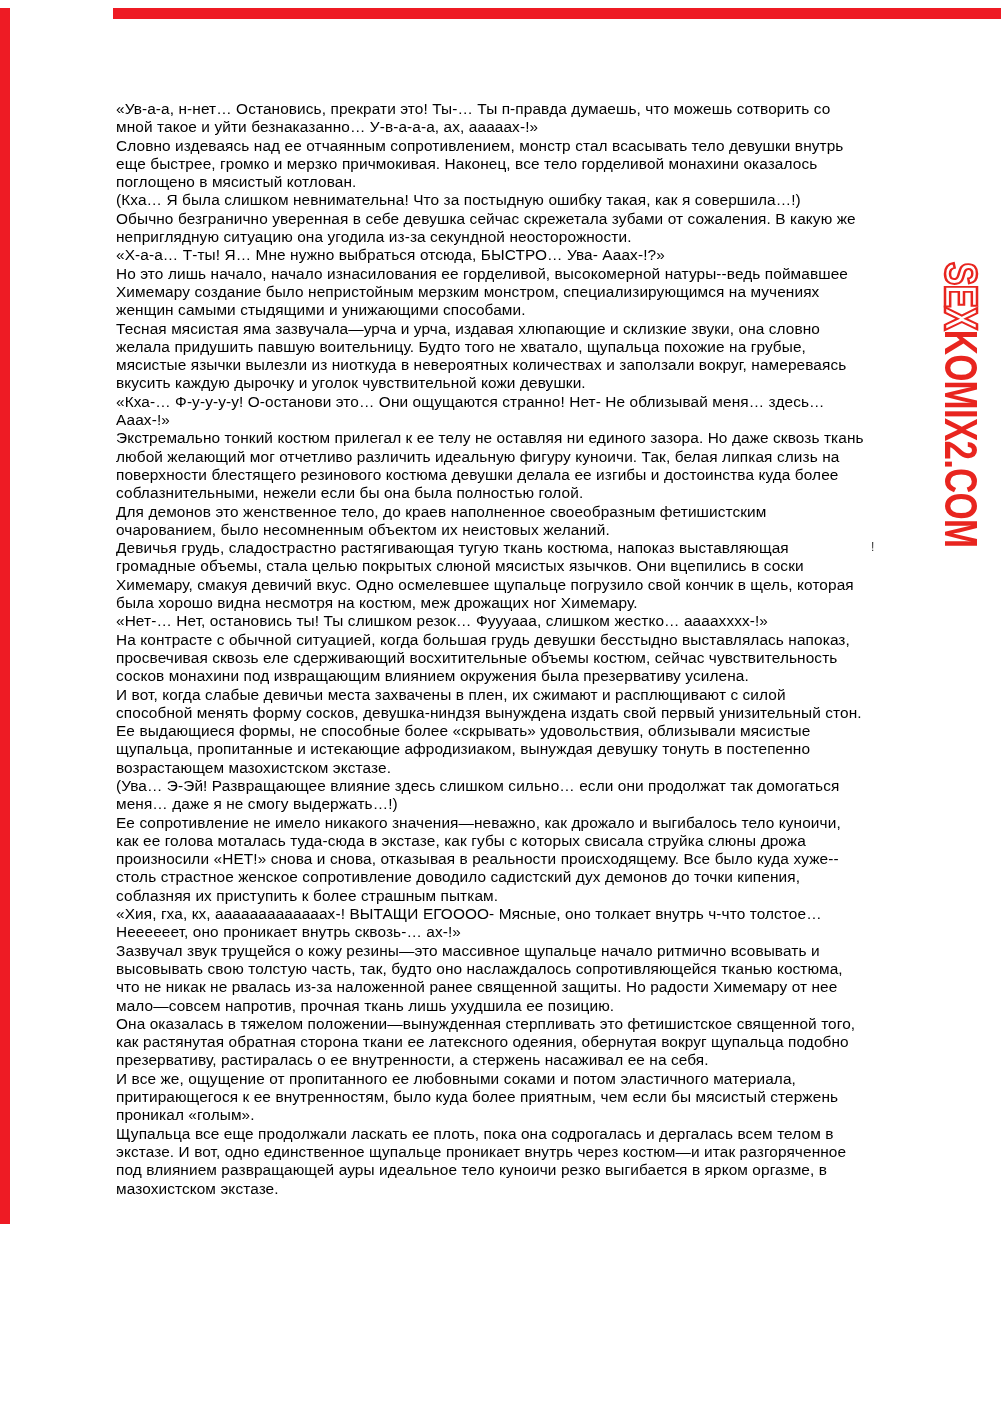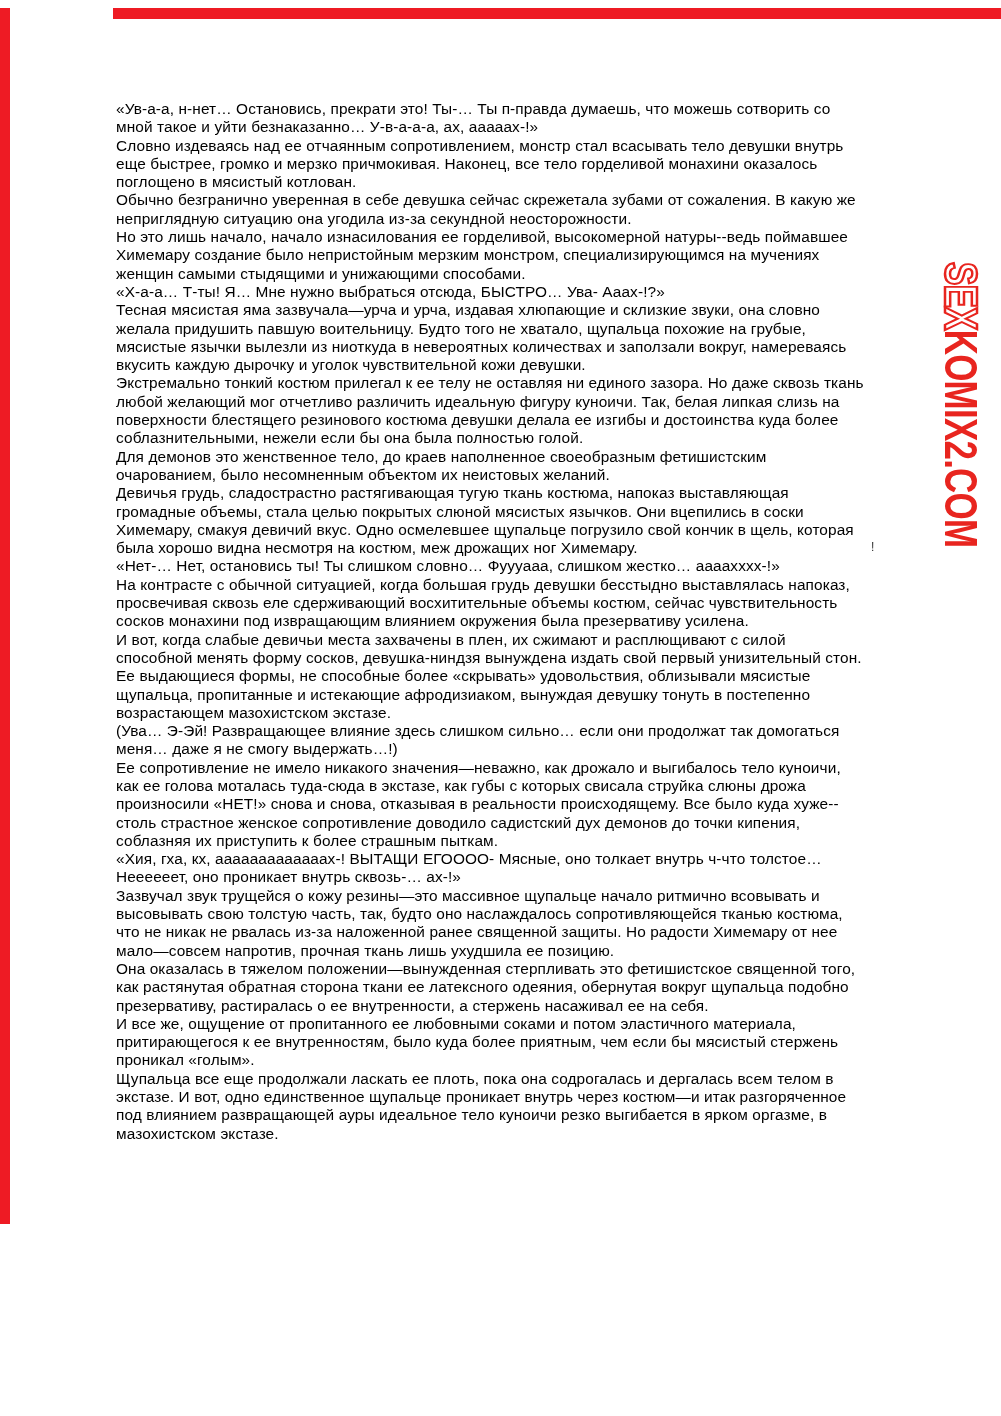--- a/index.html
+++ b/index.html
@@ -69,41 +69,44 @@
   <div id="frame-top" class="frame-bar"></div>
   <div id="frame-left" class="frame-bar"></div>
   <div id="frame-bottom" class="frame-bar"></div>
 
   <div id="text-block">
       <div class="para">«Ув-а-а, н-нет… Остановись, прекрати это! Ты-… Ты п-правда думаешь, что можешь сотворить со
 мной такое и уйти безнаказанно… У-в-а-а-а, ах, ааааах-!»</div>
       <div class="para">Словно издеваясь над ее отчаянным сопротивлением, монстр стал всасывать тело девушки внутрь
 еще быстрее, громко и мерзко причмокивая. Наконец, все тело горделивой монахини оказалось
 поглощено в мясистый котлован.</div>
+      <div class="para">(Кха… Я была слишком невнимательна! Что за постыдную ошибку такая, как я совершила…!)</div>
       <div class="para">Обычно безгранично уверенная в себе девушка сейчас скрежетала зубами от сожаления. В какую же
 неприглядную ситуацию она угодила из-за секундной неосторожности.</div>
+      <div class="para">«Х-а-а… Т-ты! Я… Мне нужно выбраться отсюда, БЫСТРО… Ува- Ааах-!?»</div>
       <div class="para">Но это лишь начало, начало изнасилования ее горделивой, высокомерной натуры--ведь поймавшее
 Химемару создание было непристойным мерзким монстром, специализирующимся на мучениях
 женщин самыми стыдящими и унижающими способами.</div>
-      <div class="para">«Х-а-а… Т-ты! Я… Мне нужно выбраться отсюда, БЫСТРО… Ува- Ааах-!?»</div>
       <div class="para">Тесная мясистая яма зазвучала—урча и урча, издавая хлюпающие и склизкие звуки, она словно
 желала придушить павшую воительницу. Будто того не хватало, щупальца похожие на грубые,
 мясистые язычки вылезли из ниоткуда в невероятных количествах и заползали вокруг, намереваясь
 вкусить каждую дырочку и уголок чувствительной кожи девушки.</div>
+      <div class="para">«Кха-… Ф-у-у-у-у! О-останови это… Они ощущаются странно! Нет- Не облизывай меня… здесь…
+Ааах-!»</div>
       <div class="para">Экстремально тонкий костюм прилегал к ее телу не оставляя ни единого зазора. Но даже сквозь ткань
 любой желающий мог отчетливо различить идеальную фигуру куноичи. Так, белая липкая слизь на
 поверхности блестящего резинового костюма девушки делала ее изгибы и достоинства куда более
 соблазнительными, нежели если бы она была полностью голой.</div>
       <div class="para">Для демонов это женственное тело, до краев наполненное своеобразным фетишистским
 очарованием, было несомненным объектом их неистовых желаний.</div>
       <div class="para">Девичья грудь, сладострастно растягивающая тугую ткань костюма, напоказ выставляющая
 громадные объемы, стала целью покрытых слюной мясистых язычков. Они вцепились в соски
 Химемару, смакуя девичий вкус. Одно осмелевшее щупальце погрузило свой кончик в щель, которая
 была хорошо видна несмотря на костюм, меж дрожащих ног Химемару.</div>
-      <div class="para">«Нет-… Нет, остановись ты! Ты слишком словно… Фуууааа, слишком жестко… аааахххх-!»</div>
+      <div class="para">«Нет-… Нет, остановись ты! Ты слишком резок… Фуууааа, слишком жестко… аааахххх-!»</div>
       <div class="para">На контрасте с обычной ситуацией, когда большая грудь девушки бесстыдно выставлялась напоказ,
 просвечивая сквозь еле сдерживающий восхитительные объемы костюм, сейчас чувствительность
 сосков монахини под извращающим влиянием окружения была презервативу усилена.</div>
       <div class="para">И вот, когда слабые девичьи места захвачены в плен, их сжимают и расплющивают с силой
 способной менять форму сосков, девушка-ниндзя вынуждена издать свой первый унизительный стон.</div>
       <div class="para">Ее выдающиеся формы, не способные более «скрывать» удовольствия, облизывали мясистые
 щупальца, пропитанные и истекающие афродизиаком, вынуждая девушку тонуть в постепенно
 возрастающем мазохистском экстазе.</div>
       <div class="para">(Ува… Э-Эй! Развращающее влияние здесь слишком сильно… если они продолжат так домогаться
 меня… даже я не смогу выдержать…!)</div>

